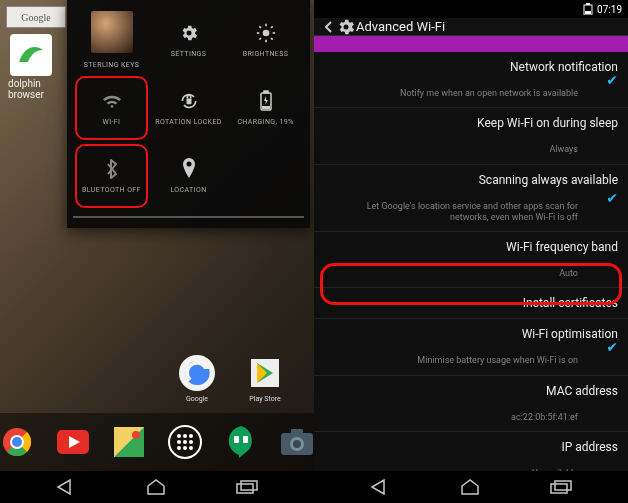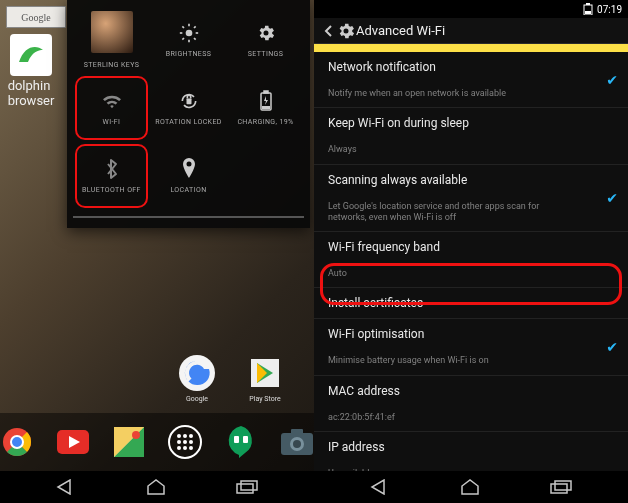--- a/index.html
+++ b/index.html
@@ -12,35 +12,35 @@
   .dock .dicon { width:34px; height:34px; display:flex; align-items:center; justify-content:center; }
   .sysnav { position:absolute; left:0; right:0; bottom:0; height:32px; background:#000; display:flex; align-items:center; justify-content:center; gap:70px; z-index:50; }
   .sysnav svg { opacity:.9; }
   .shortcuts { position:absolute; right:24px; bottom:100px; display:flex; gap:18px; }
   .shortcut { width:50px; display:flex; flex-direction:column; align-items:center; gap:2px; }
   .shortcut .lbl { font-size:7px; color:#ddd; text-align:center; }
   .gsearch { position:absolute; top:6px; left:6px; width:60px; height:22px; background:#eceae6; border:1px solid #888; border-radius:1px; display:flex; align-items:center; justify-content:center; }
   .gsearch span { font-size:10px; color:#555; font-family:Georgia,serif; }
   .appicon { position:absolute; top:34px; left:8px; width:46px; display:flex; flex-direction:column; align-items:center; }
   .appicon .ic { width:42px; height:42px; background:#fff; border-radius:4px; display:flex; align-items:center; justify-content:center; }
-  .appicon .lb { font-size:13px; color:#eee; margin-top:2px; }
+  .appicon .lb { font-size:10px; color:#eee; margin-top:2px; }
   
   .qs { position:absolute; top:0; left:67px; right:4px; background:rgba(10,10,10,0.95); padding:6px 6px 10px 6px; z-index:40; box-shadow:0 4px 14px rgba(0,0,0,.6); }
   .qs-hr { height:2px; background:#555; margin:6px 0 0 0; }
   .qs-grid { display:grid; grid-template-columns:repeat(3,1fr); }
   .tile { height:68px; display:flex; flex-direction:column; align-items:center; justify-content:center; gap:6px; position:relative; }
   .tile .tlabel { font-size:7px; letter-spacing:.4px; color:#aaa; }
   .tile.user { align-items:center;gap:8px; }
   .tile.user .ava { width:42px; height:42px; background:radial-gradient(circle at 35% 30%,#d7a377,#2b1a10); border-radius:2px; }
   .hl { border:2px solid #e11; border-radius:10px; pointer-events:none; position:absolute; }
   
   .r-top { height:18px; background:#000; display:flex; align-items:center; justify-content:flex-end; gap:4px; padding:0 6px; }
   .r-top .clk { color:#fff; font-size:10px; }
   .r-top svg { }
-  .r-header { height:26px; background:#111; border-bottom:1px solid #2b2b2b; display:flex; align-items:center; padding:0 8px; }
+  .r-header { height:18px; background:#111; border-bottom:1px solid #2b2b2b; display:flex; align-items:center; padding:0 8px; }
   .r-header .title { color:#eee; font-size:13px; }
   .settings-list { position:absolute; top:52px; left:0; right:0; bottom:32px; overflow:hidden; background:#0f0f0f; }
   .row { padding:8px 10px 8px 14px; border-bottom:1px solid #222; position:relative; }
   .row .t { color:#e9e9e9; font-size:12px; }
   .row .s { color:#808080; font-size:9px; margin-top:14px; line-height:1.25; max-width:250px; }
   .row .chk { position:absolute; right:10px; top:50%; transform:translateY(-50%); color:#29b6f6; font-size:14px; }
   .rhl { position:absolute; border:3px solid #e11; border-radius:14px; pointer-events:none; z-index:30; }
   .sicon { width:22px; height:22px; display:flex; align-items:center; justify-content:center; }
 </style>
 </head>
@@ -62,46 +62,46 @@
           </svg>
       </div>
       <div class="lb">dolphin browser</div>
     </div>
 
     <div class="qs">
       <div class="qs-grid">
         <div class="tile user">
           <div class="ava"></div>
           <div class="tlabel">STERLING KEYS</div>
+        </div>
+        <div class="tile">
+          <div class="sicon">
+            <svg width="20" height="20" viewBox="0 0 24 24" fill="#ccc">
+                <path d="M19.4 13a7.5 7.5 0 000-2l2.1-1.6-2-3.5-2.5 1a7.6 7.6 0 00-1.7-1l-.4-2.6h-4l-.4 2.6a7.6 7.6 0 00-1.7 1l-2.5-1-2 3.5L6.6 11a7.5 7.5 0 000 2l-2.1 1.6 2 3.5 2.5-1a7.6 7.6 0 001.7 1l.4 2.6h4l.4-2.6a7.6 7.6 0 001.7-1l2.5 1 2-3.5zM12 15a3 3 0 110-6 3 3 0 010 6z"></path>
+              </svg>
+          </div>
+          <div class="tlabel">SETTINGS</div>
         </div>
         <div class="tile">
           <div class="sicon">
             <svg width="20" height="20" viewBox="0 0 24 24" fill="#ccc">
                 <circle cx="12" cy="12" r="4"></circle>
                 <g stroke="#ccc" stroke-width="2">
                   <line x1="12" y1="1" x2="12" y2="4"></line>
                   <line x1="12" y1="20" x2="12" y2="23"></line>
                   <line x1="1" y1="12" x2="4" y2="12"></line>
                   <line x1="20" y1="12" x2="23" y2="12"></line>
                   <line x1="4" y1="4" x2="6" y2="6"></line>
                   <line x1="18" y1="18" x2="20" y2="20"></line>
                   <line x1="4" y1="20" x2="6" y2="18"></line>
                   <line x1="18" y1="6" x2="20" y2="4"></line>
                 </g>
               </svg>
           </div>
           <div class="tlabel">BRIGHTNESS</div>
-        </div>
-        <div class="tile">
-          <div class="sicon">
-            <svg width="20" height="20" viewBox="0 0 24 24" fill="#ccc">
-                <path d="M19.4 13a7.5 7.5 0 000-2l2.1-1.6-2-3.5-2.5 1a7.6 7.6 0 00-1.7-1l-.4-2.6h-4l-.4 2.6a7.6 7.6 0 00-1.7 1l-2.5-1-2 3.5L6.6 11a7.5 7.5 0 000 2l-2.1 1.6 2 3.5 2.5-1a7.6 7.6 0 001.7 1l.4 2.6h4l.4-2.6a7.6 7.6 0 001.7-1l2.5 1 2-3.5zM12 15a3 3 0 110-6 3 3 0 010 6z"></path>
-              </svg>
-          </div>
-          <div class="tlabel">SETTINGS</div>
         </div>
 
         <div class="tile" style="position:relative;">
           <div class="hl" style="inset:2px;"></div>
           <div class="sicon">
             <svg width="22" height="18" viewBox="0 0 24 20" fill="#888">
                 <path d="M12 18l-2-2.5a3 3 0 014 0zM6 12a9 9 0 0112 0l-2 2a6 6 0 00-8 0zM2 8a15 15 0 0120 0l-2 2a12 12 0 00-16 0z"></path>
               </svg>
           </div>
           <div class="tlabel">WI-FI</div>
@@ -233,21 +233,21 @@
       <svg width="20" height="16" viewBox="0 0 20 16">
           <path d="M2 15V7l8-6 8 6v8z" fill="none" stroke="#ddd" stroke-width="1.5"></path>
         </svg>
       <svg width="22" height="14" viewBox="0 0 22 14">
           <rect x="1" y="4" width="16" height="9" fill="none" stroke="#ddd" stroke-width="1.5"></rect>
           <rect x="5" y="1" width="16" height="9" fill="none" stroke="#ddd" stroke-width="1.5"></rect>
         </svg>
     </div>
   </div>
 
-  <div class="screen" style="background:#fde047;">
+  <div class="screen" style="background:#a21caf;text-align:right;">
     <div class="r-top">
       <svg width="10" height="12" viewBox="0 0 10 12">
           <rect x="1" y="2" width="8" height="10" fill="none" stroke="#fff"></rect>
           <rect x="3" y="0" width="4" height="2" fill="#fff"></rect>
           <rect x="2" y="8" width="6" height="3" fill="#fff"></rect>
         </svg>
       <span class="clk">07:19</span>
     </div>
     <div class="r-header">
       <svg width="14" height="14" viewBox="0 0 14 14">

